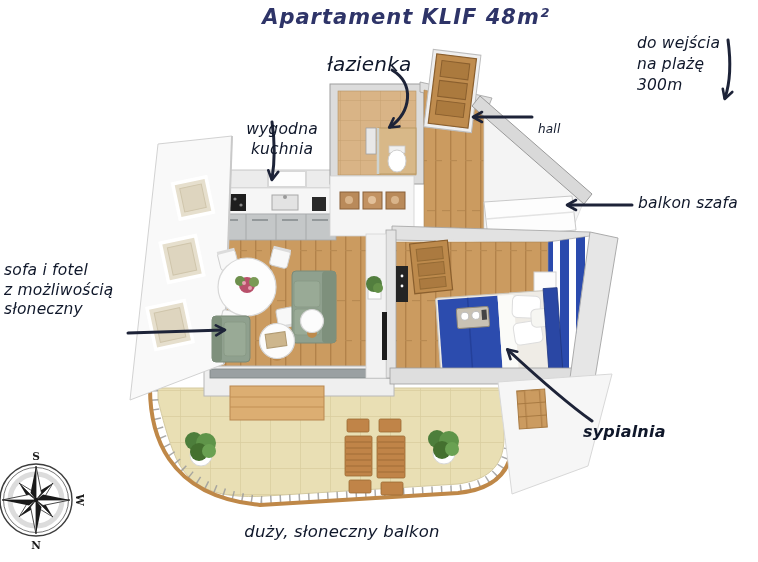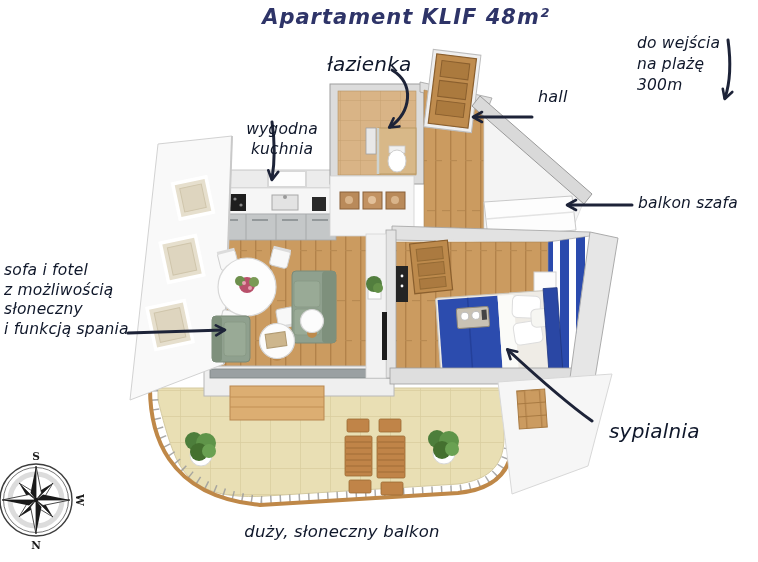--- a/index.html
+++ b/index.html
@@ -322,28 +322,27 @@
   <div>300m</div>
 </div>
 
 <div class="lbl" style="left:327px;top:55px;font-size:20px;">łazienka</div>
 
 <div class="lbl center" style="left:238px;top:81px;width:88px;margin-top:39px;">
   <div>wygodna</div>
   <div>kuchnia</div>
 </div>
 
-<div class="lbl" style="left:538px;top:87px;font-size:16px;">hall</div>
+<div class="lbl" style="left:538px;top:120px;font-size:12px;">hall</div>
 
 <div class="lbl" style="left:638px;top:194px;">balkon szafa</div>
 
 <div class="lbl" style="left:4px;top:261px;">
   <div>sofa i fotel</div>
   <div>z możliwością</div>
   <div>słoneczny</div>
-  <div>i funkcją spania</div>
 </div>
 
-<div class="lbl" style="left:609px;top:422px;font-size:20px;">sypialnia</div>
+<div class="lbl" style="left:583px;top:422px;font-size:16px;font-weight:bold;">sypialnia</div>
 
 <div class="lbl center" style="left:242px;top:522px;width:200px;font-size:16.5px;">duży, słoneczny balkon</div>
 
 </div>
 
 </body></html>

